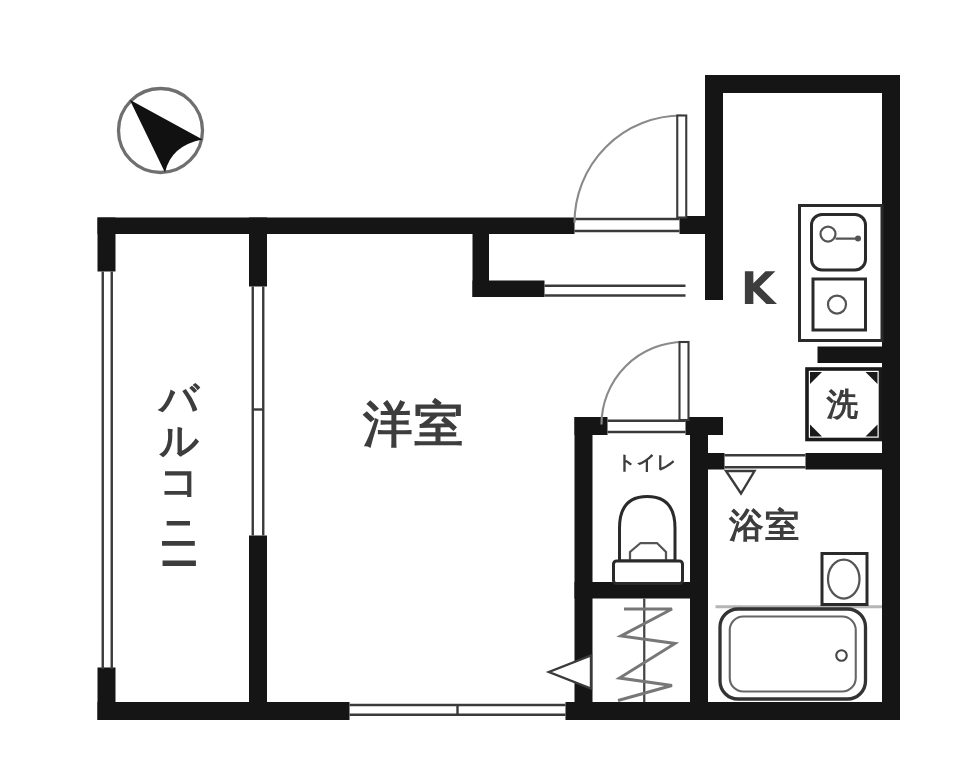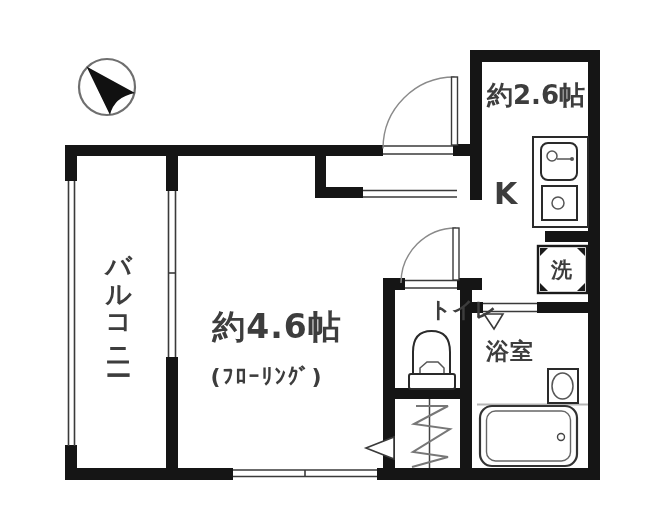--- a/index.html
+++ b/index.html
@@ -142,28 +142,26 @@
       <g>
         <rect x="480" y="406" width="97" height="60" rx="12" fill="#fff" stroke="#333" stroke-width="2.2"></rect>
         <rect x="486.5" y="411" width="84" height="50" rx="9" fill="none" stroke="#666" stroke-width="1.4"></rect>
         <circle cx="561" cy="437" r="3.5" fill="none" stroke="#444" stroke-width="1.4"></circle>
       </g>
     </g>
   </svg>
 
   <div class="label label-vertical" style="left:118px;top:300px;font-size:26px;">バルコニー</div>
 
-
-  <div class="label" style="left:277px;top:327px;font-size:33px;">約4.6帖</div>
-
-  <div class="label" style="left:267px;top:377px;font-size:22px;letter-spacing:2px;">(ﾌﾛｰﾘﾝｸﾞ)</div>
+  <div class="label" style="left:276px;top:283px;font-size:33px;">洋室</div>
 
 
-  <div class="label" style="left:536px;top:96px;font-size:26px;letter-spacing:0;">約2.6帖</div>
+
+
 
   <div class="label" style="left:506px;top:194px;font-size:30px;">K</div>
 
   <div class="label" style="left:562px;top:270px;font-size:21px;">洗</div>
 
-  <div class="label" style="left:431px;top:310px;font-size:22px;letter-spacing:0;margin-left:32px;">トイレ</div>
+  <div class="label" style="left:431px;top:310px;font-size:13px;letter-spacing:0;">トイレ</div>
 
   <div class="label" style="left:510px;top:351px;font-size:23px;">浴室</div>
 </div>
 
 </body></html>

